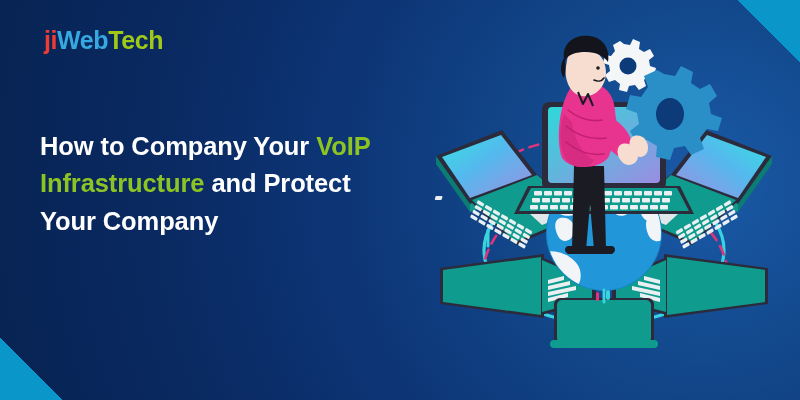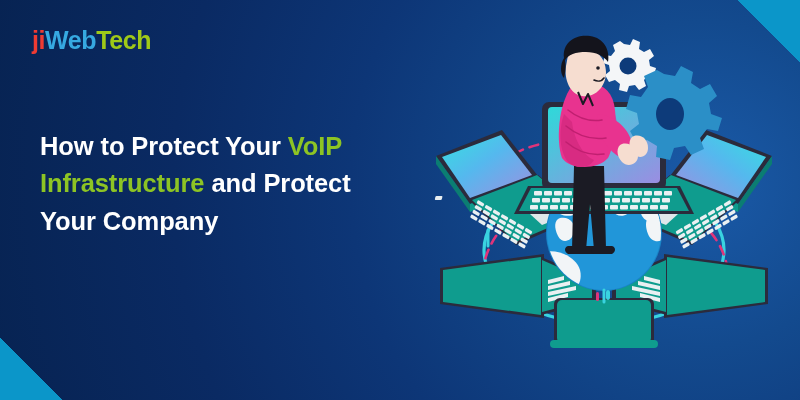--- a/index.html
+++ b/index.html
@@ -19,21 +19,21 @@
   .corner-tr {
     position:absolute; top:0; right:0; width:62px; height:62px;
     background:linear-gradient(to bottom left, #0b96c9 0%, #0b96c9 50%, transparent 50.2%);
   }
   .corner-bl {
     position:absolute; bottom:0; left:0; width:62px; height:62px;
     background:linear-gradient(to top right, #0b96c9 0%, #0b96c9 50%, transparent 50.2%);
   }
   
   .logo {
-    position:absolute; left:32px; top:28px;
+    position:absolute; left:44px; top:28px;
     font-size:25px; font-weight:bold; letter-spacing:-0.4px;
     white-space:nowrap; line-height:1;
   }
   .logo .ji   { color:#ee3b33; }
   .logo .web  { color:#36a9e1; }
   .logo .tech { color:#9fc918; }
   
   .headline {
     position:absolute; left:40px; top:128px; width:360px;
     font-size:25.5px; font-weight:bold; line-height:1.47;
@@ -49,21 +49,21 @@
 
 <div class="banner">
 
   <div class="corner-tr"></div>
   <div class="corner-bl"></div>
 
   <div class="logo">
     <span class="ji">ji</span><span class="web">Web</span><span class="tech">Tech</span>
   </div>
 
-  <h1 class="headline"><span>How to Protect Your </span><span class="hl">VoIP Infrastructure</span><span> and Protect Your Company</span></h1>
+  <h1 class="headline"><span>How to Company Your </span><span class="hl">VoIP Infrastructure</span><span> and Protect Your Company</span></h1>
 
   <div class="art">
     <svg viewBox="0 0 372 372" xmlns="http://www.w3.org/2000/svg">
       <defs>
         <linearGradient id="scr" x1="0" y1="0" x2="1" y2="1">
           <stop offset="0%" stop-color="#35e0e0"></stop>
           <stop offset="45%" stop-color="#55b8ee"></stop>
           <stop offset="100%" stop-color="#9f8fe0"></stop>
         </linearGradient>
         <linearGradient id="scr2" x1="1" y1="0" x2="0" y2="1">

